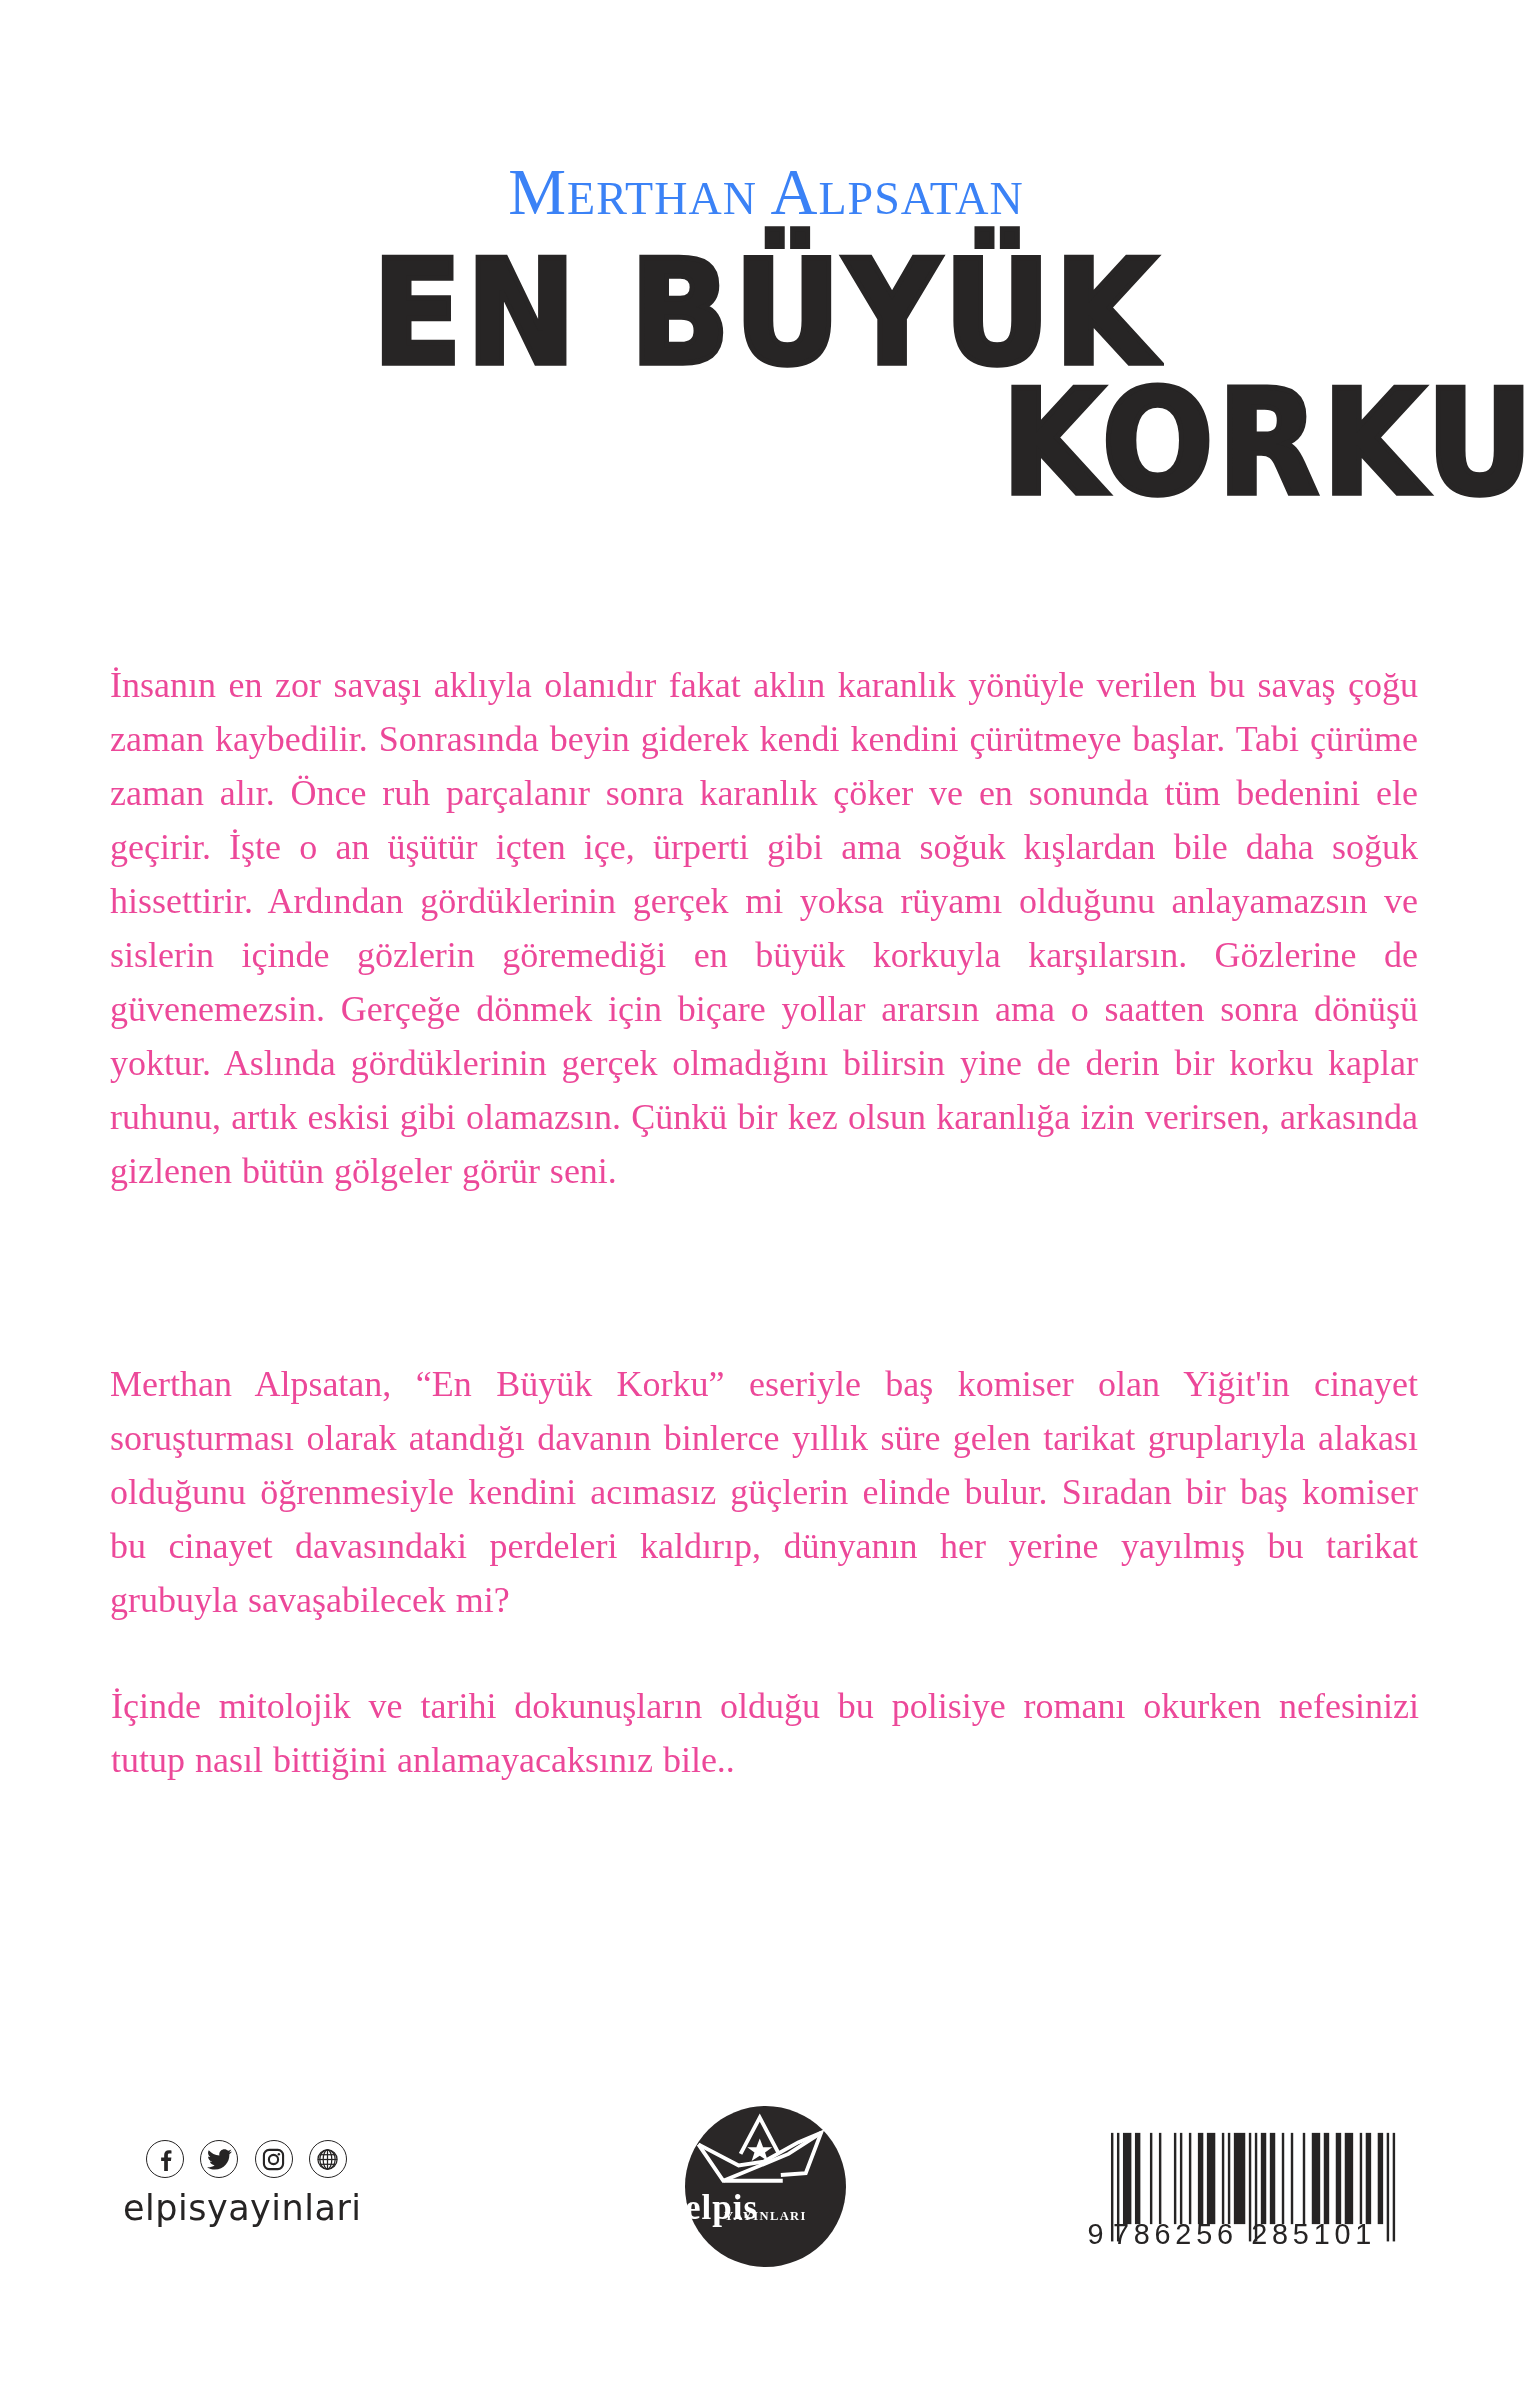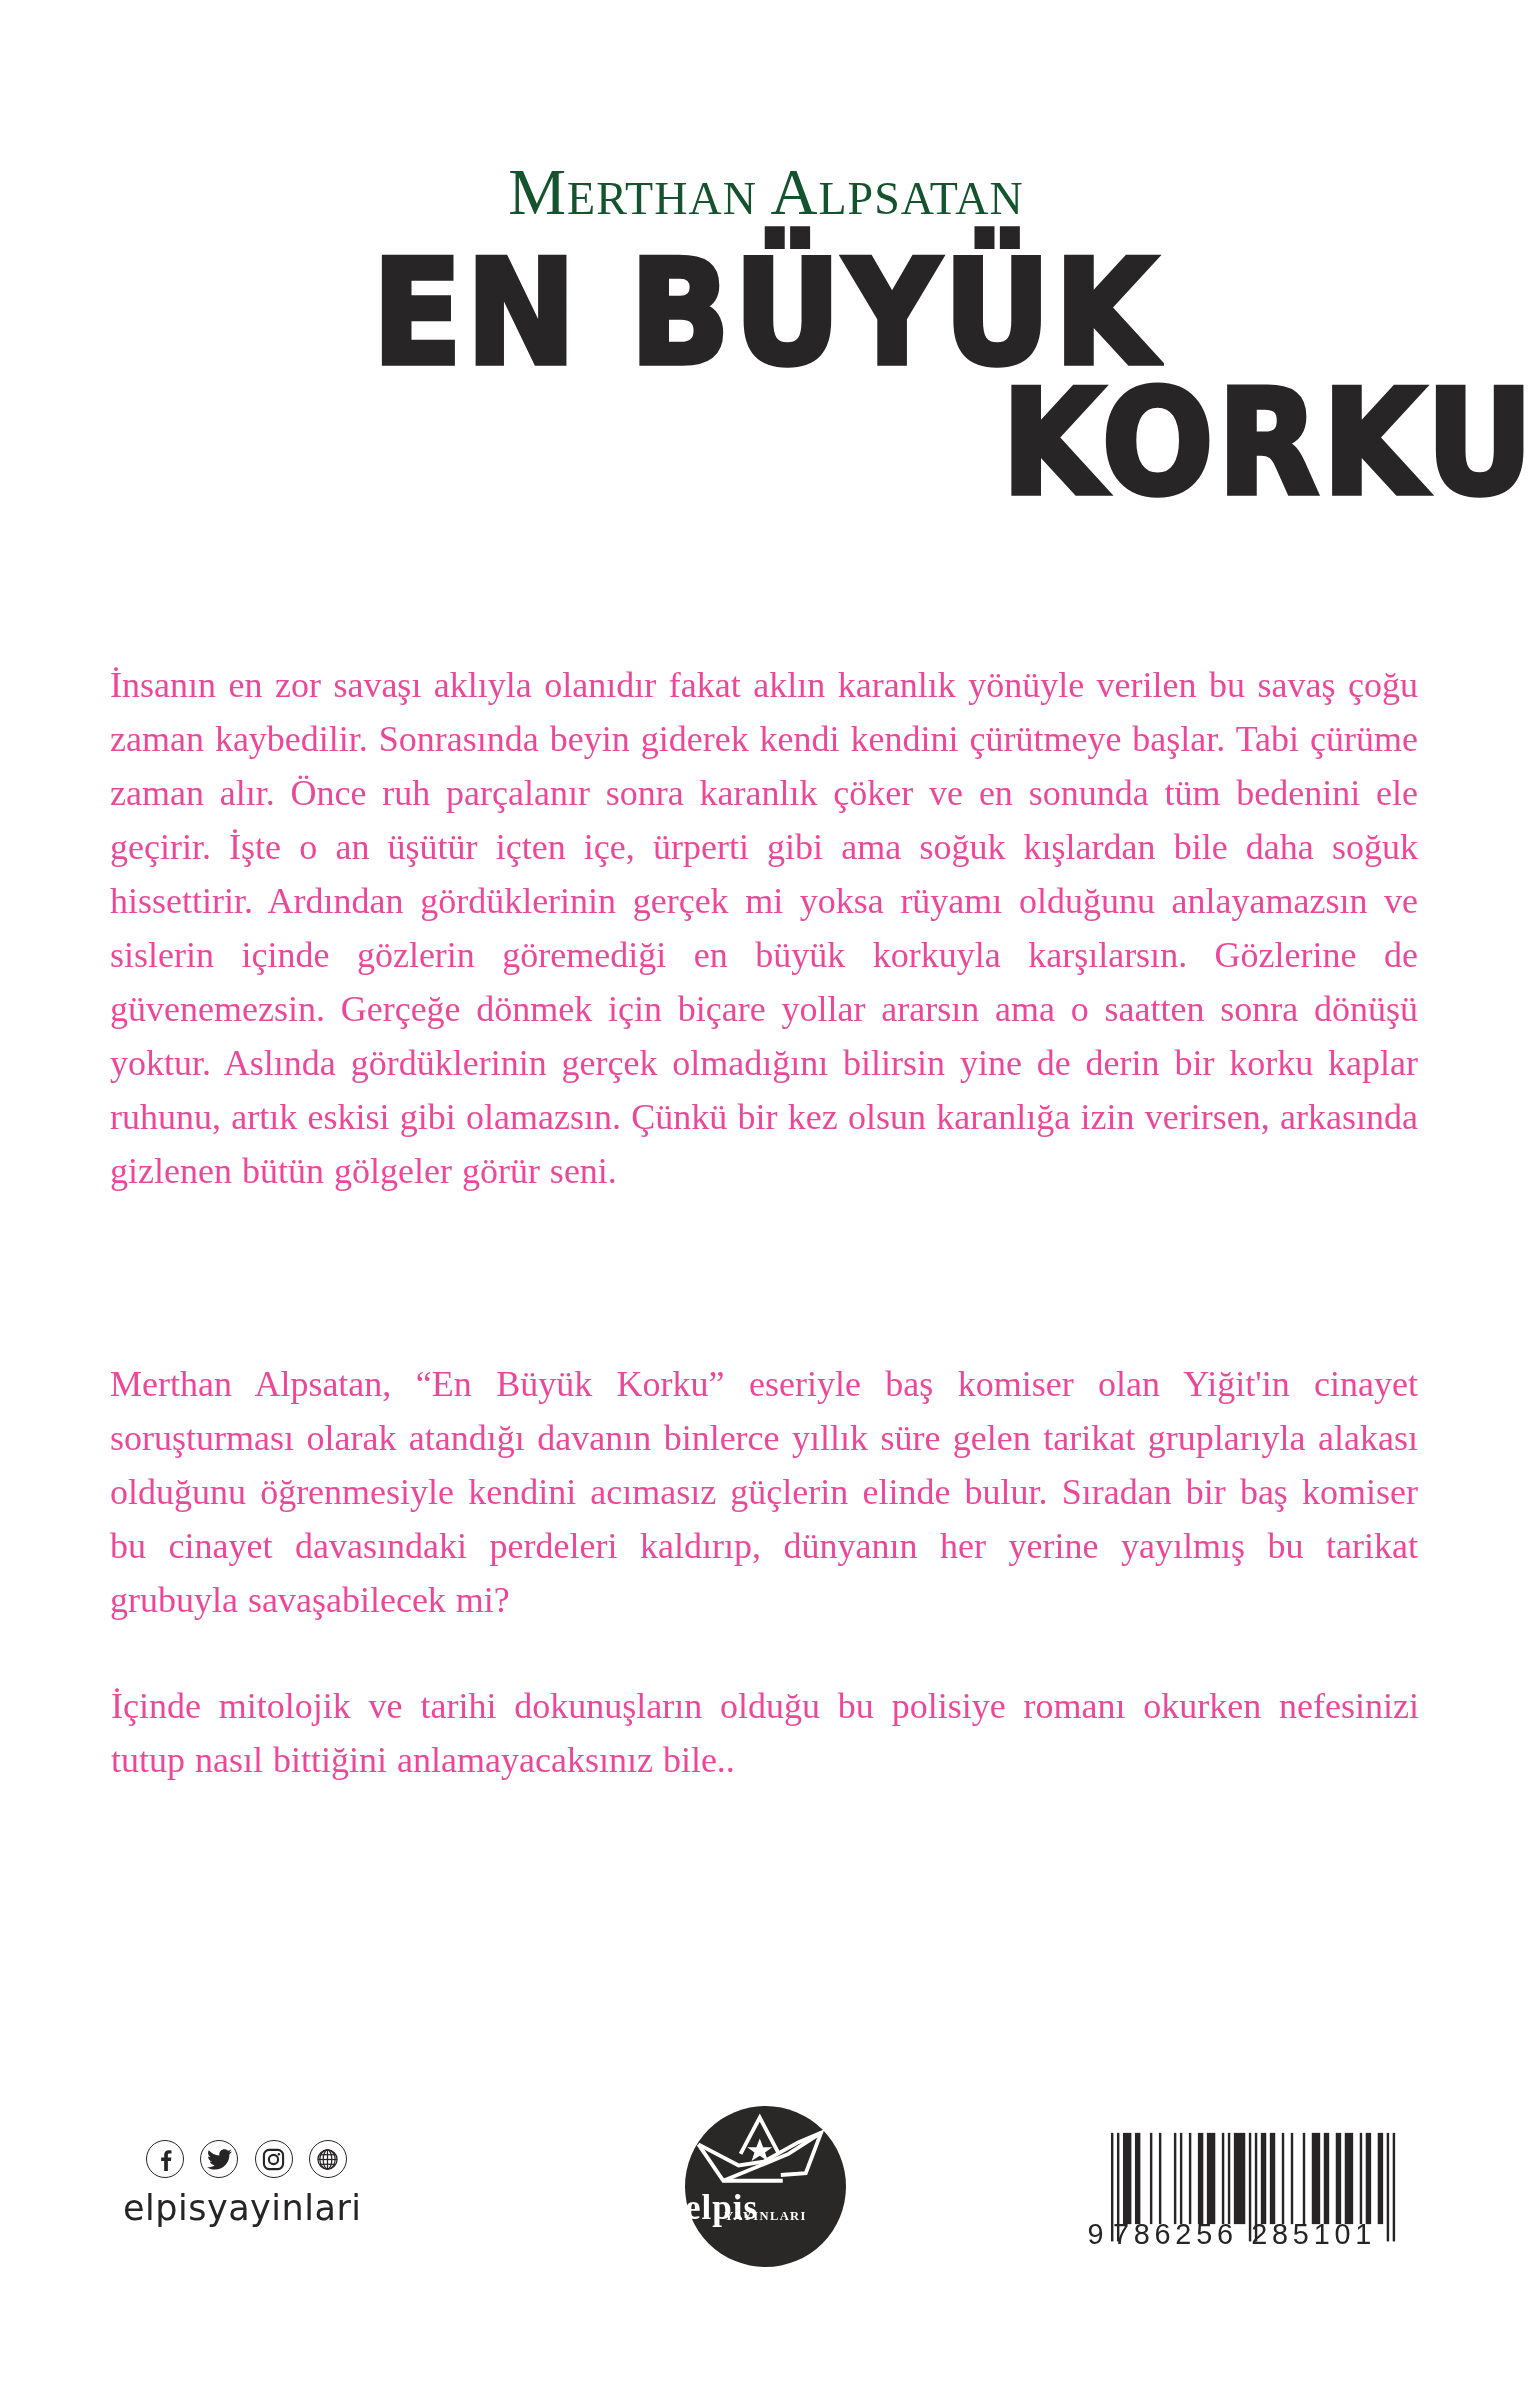--- a/index.html
+++ b/index.html
@@ -16,21 +16,21 @@
   }
   .abs { position: absolute; }
 
   
   .author {
     left: 0; width: 1532px;
     top: 159px;
     text-align: center;
     font-family: "Liberation Serif", "DejaVu Serif", serif;
     font-variant: small-caps;
-    color: #14532d;
+    color: #3b82f6;
     font-size: 65px;
     line-height: 67px;
     letter-spacing: 1px;
     white-space: nowrap;
   }
 
   
   .title-line {
     left: 0; width: 1532px;
     text-align: center;

